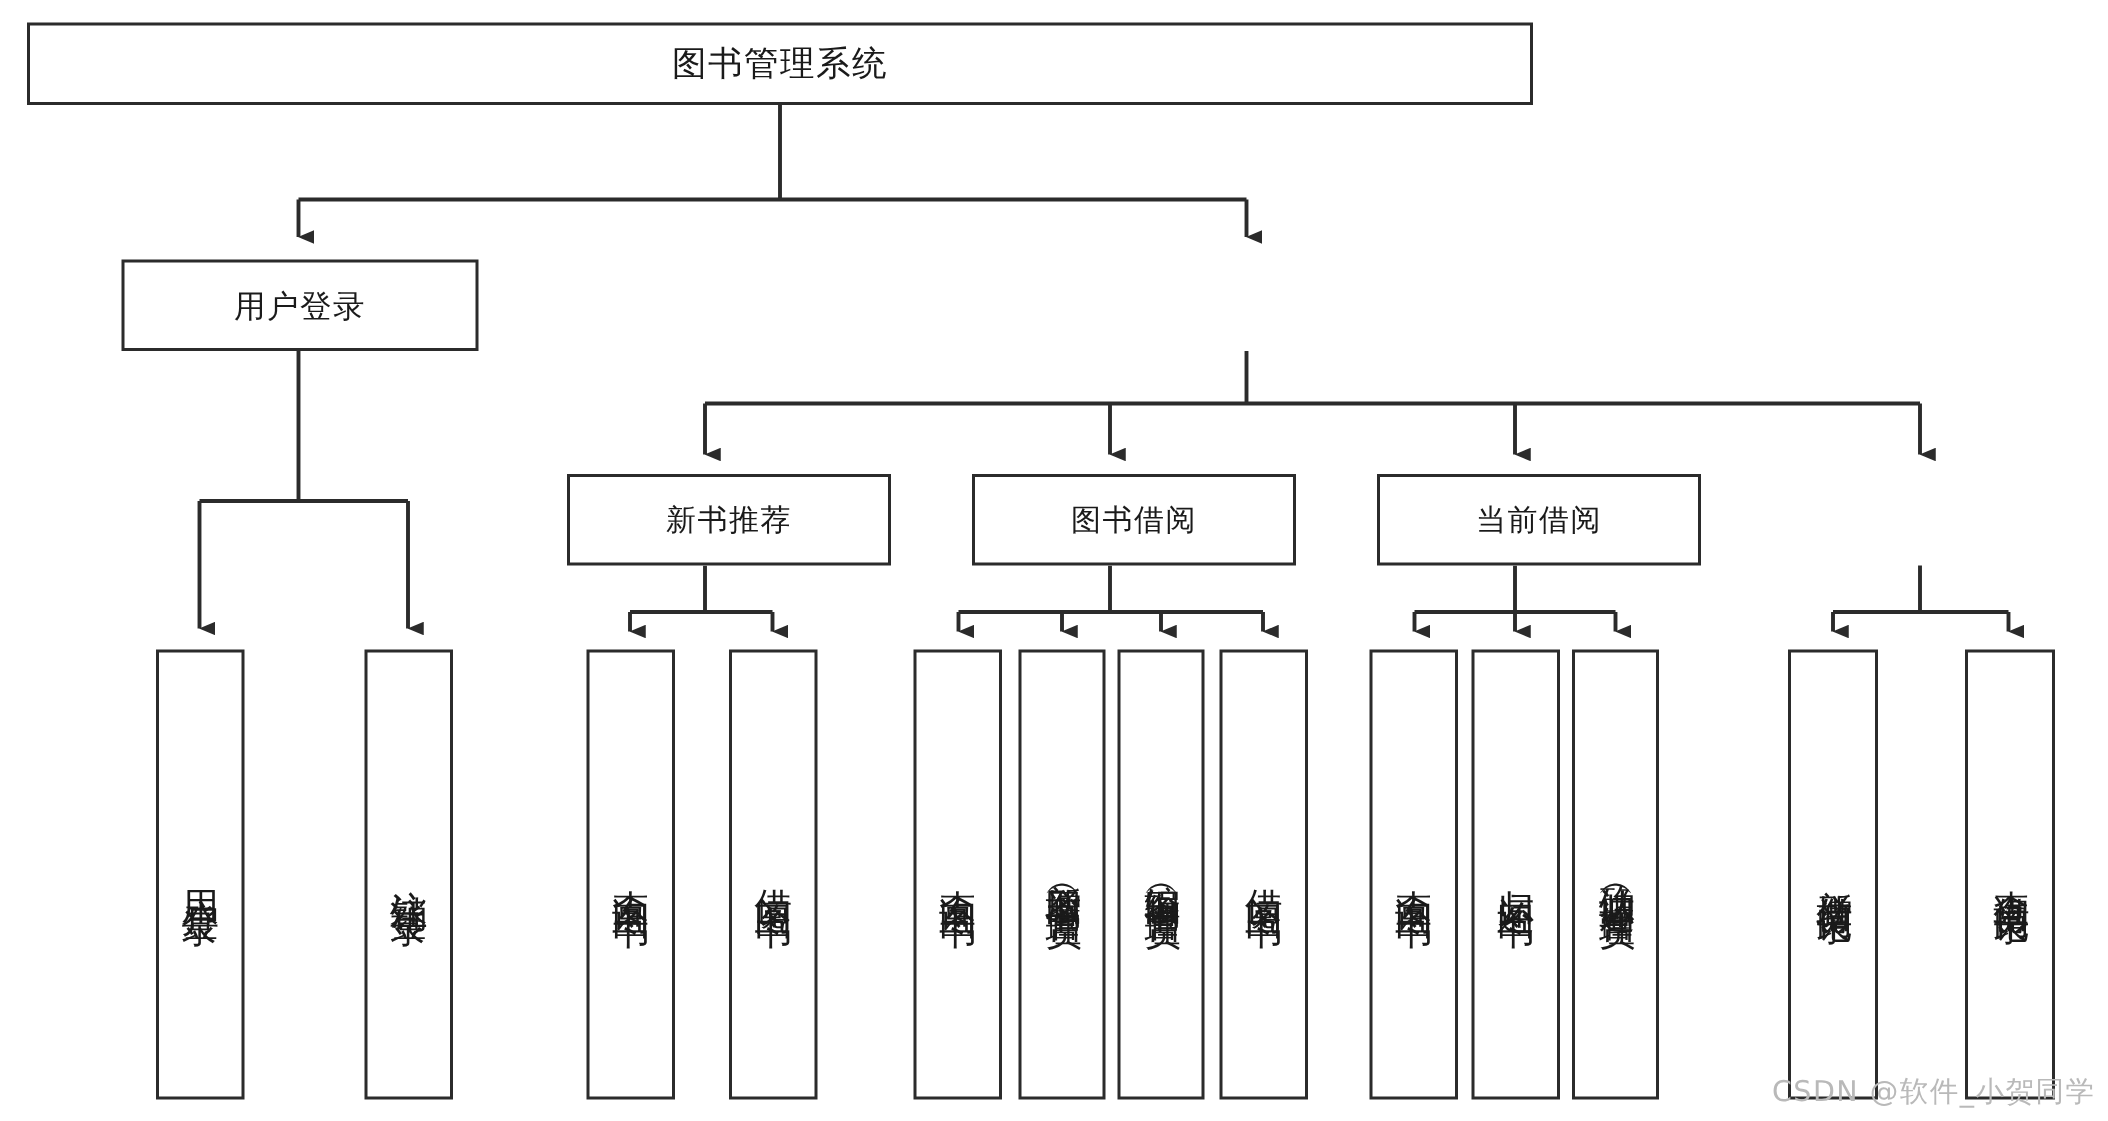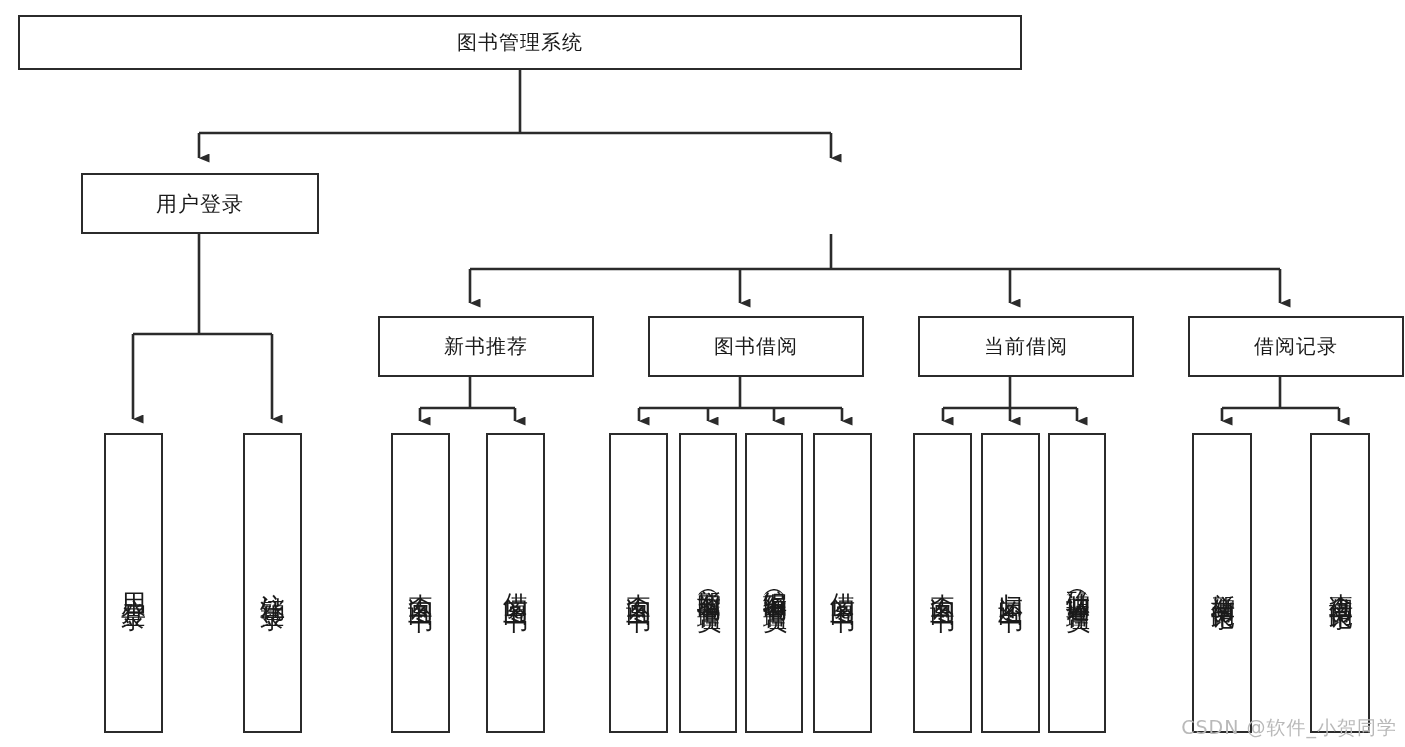--- a/index.html
+++ b/index.html
@@ -21,21 +21,21 @@
     position:absolute;
     box-sizing:border-box;
     background:#ffffff;
     border:2px solid #2b2b2b;
     z-index:2;
     display:flex;
     align-items:center;
     justify-content:center;
     color:#1a1a1a;
   }
-  .node.root{ font-size:20px; letter-spacing:1px; }
+  .node.root{ font-size:23px; letter-spacing:1px; }
   .node.lvl1{ font-size:21px; letter-spacing:1px; }
   .node.lvl2{ font-size:20px; letter-spacing:1px;margin-left:16px; }
 
   
   .node.leaf{
     writing-mode:vertical-rl;
     text-orientation:upright;
     font-size:25px;
     line-height:1.08;
     letter-spacing:5px;
@@ -128,23 +128,20 @@
 
   <div class="node lvl2" style="left:362px;top:316px;width:216px;height:61px;">
     <span>新书推荐</span>
   </div>
   <div class="node lvl2" style="left:632px;top:316px;width:216px;height:61px;text-align:right;">
     <span>图书借阅</span>
   </div>
   <div class="node lvl2" style="left:902px;top:316px;width:216px;height:61px;">
     <span>当前借阅</span>
   </div>
-  <div class="node lvl2" style="left:1172px;top:316px;width:216px;height:61px;">
-    <span>借阅记录</span>
-  </div>
 
   <div class="node leaf" style="left:104px;top:433px;width:59px;height:300px;">
     <span>用户登录</span>
   </div>
   <div class="node leaf" style="left:243px;top:433px;width:59px;height:300px;">
     <span>注销登录</span>
   </div>
 
   <div class="node leaf" style="left:391px;top:433px;width:59px;height:300px;">
     <span>查询图书</span>

